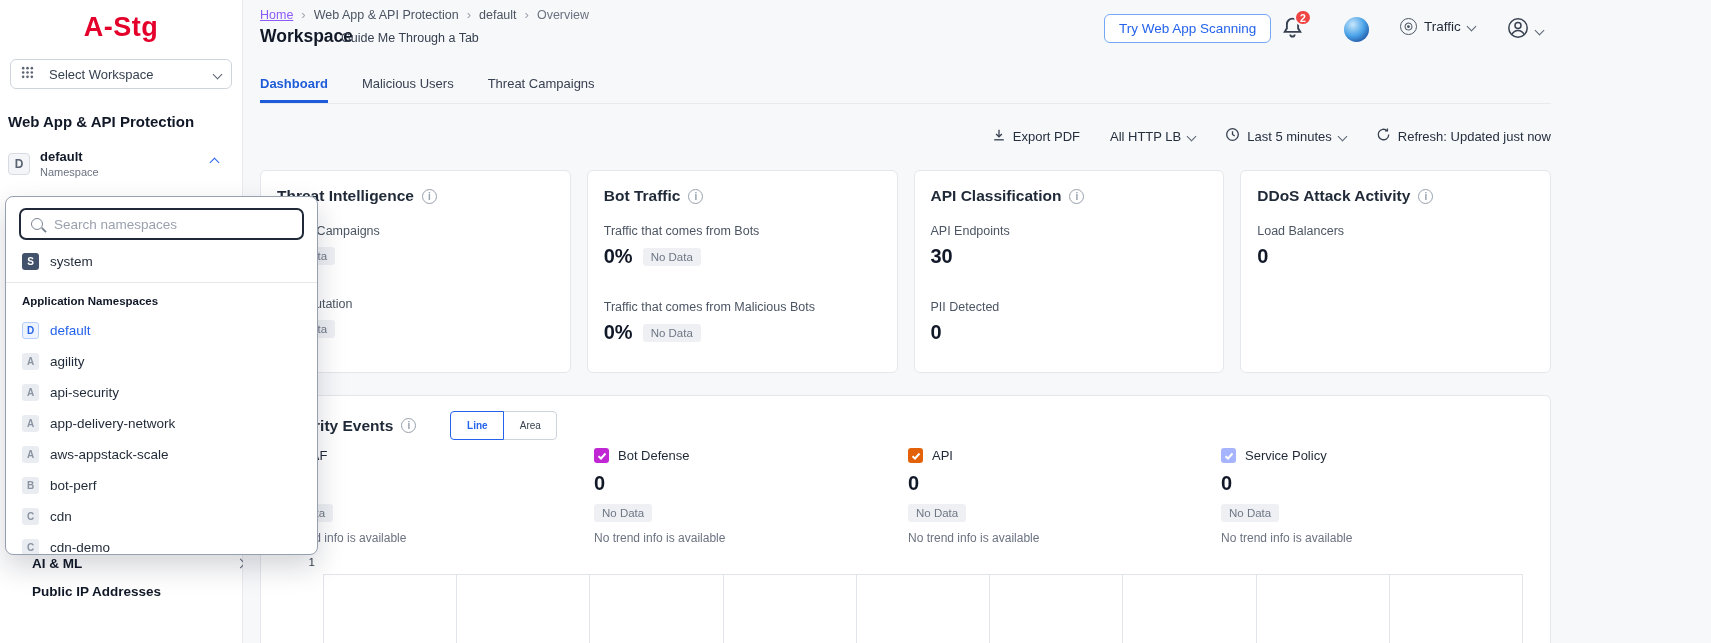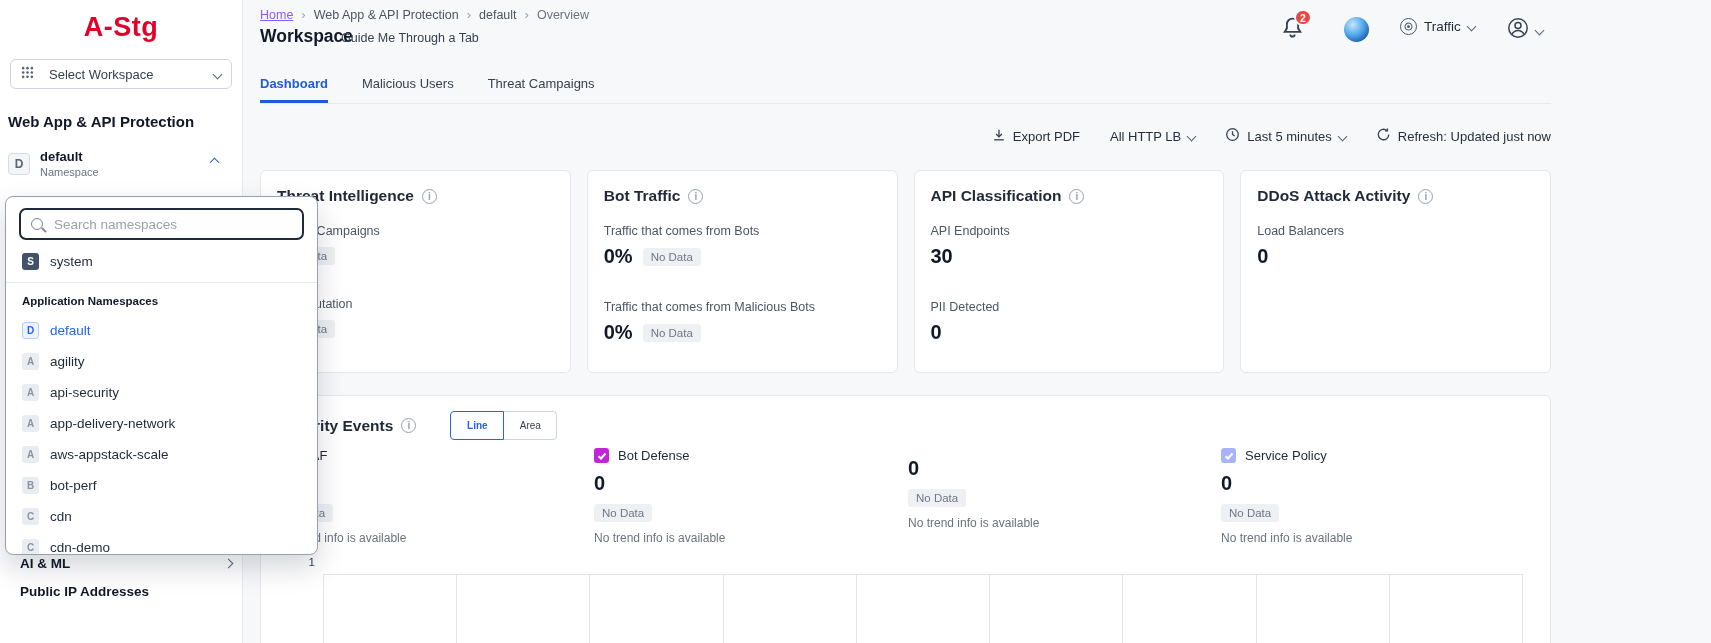--- a/index.html
+++ b/index.html
@@ -10,21 +10,21 @@
   .sidebar{position:absolute;left:0;top:0;width:243px;height:100%;background:#fff;border-right:1px solid #e8eaee;}
   .logo{margin:12px 0 0;text-align:center;font-size:27px;font-weight:800;letter-spacing:.5px;}
   .ws-select{margin:16px 10px 0;height:30px;border:1px solid #cfd4dc;border-radius:6px;display:flex;align-items:center;gap:15px;padding:0 10px;font-size:13px;color:#374151;background:#fff;cursor:pointer;}
   .ws-select .chev{margin-left:auto;}
   .product-title{margin:24px 10px 0 8px;font-size:15px;font-weight:700;color:#111827;}
   .ns-select{margin:20px 8px 0;display:flex;align-items:center;gap:10px;padding-right:14px;cursor:pointer;position:relative;}
   .ns-badge-lg{width:22px;height:22px;border:1px solid #d7dbe2;border-radius:4px;background:#f3f5f8;color:#5b6472;font-size:12px;font-weight:700;display:flex;align-items:center;justify-content:center;}
   .ns-name{font-size:13px;font-weight:700;color:#111827;line-height:14px;}
   .ns-sub{font-size:11px;color:#6b7280;margin-top:2px;}
   .ns-select .chev{position:absolute;right:16px;top:9px;}
-  .side-nav-item{position:absolute;left:4px;width:100%;display:flex;align-items:center;padding:0 14px 0 16px;height:26px;font-size:13.5px;color:#111827;cursor:pointer;}
+  .side-nav-item{position:absolute;left:16px;width:100%;display:flex;align-items:center;padding:0 14px 0 16px;height:26px;font-size:13.5px;color:#111827;cursor:pointer;}
   .side-nav-item .chev{margin-left:auto;}
   .nav-aiml{top:550px;font-weight:600;}
   .nav-pubip{top:578px;font-weight:700;}
 
   
   .ns-panel{position:absolute;left:5px;top:196px;width:313px;height:359px;background:#fff;border:1px solid #97a0af;border-radius:8px;box-shadow:0 12px 28px rgba(15,23,42,.18);z-index:40;overflow:hidden;}
   .search-wrap{margin:11px 13px 6px;height:32px;border:2px solid #1f2937;border-radius:7px;display:flex;align-items:center;gap:9px;padding:0 10px;background:#fff;}
   .search-wrap input{border:none;outline:none;flex:1;font-size:13.5px;font-family:"Liberation Sans",sans-serif;color:#1f2937;background:transparent;}
   .search-wrap input::placeholder{color:#9aa1ad;}
   .ns-item{height:31px;display:flex;align-items:center;gap:11px;padding:0 16px;font-size:13.5px;color:#1f2937;cursor:pointer;}
@@ -156,20 +156,21 @@
     <span class="crumb-link">Web App &amp; API Protection</span>
     <span class="crumb-sep"></span>
     <span class="crumb-link">default</span>
     <span class="crumb-sep"></span>
     <span class="crumb-last">Overview</span>
   </div>
 
   <div class="page-title">Workspace</div>
   <div class="guide-link">Guide Me Through a Tab</div>
 
+  <button class="scan-btn">Try Web App Scanning</button>
 
   <div class="bell-wrap">
     <span>
       <svg width="23" height="23" viewBox="0 0 16 16" fill="none" stroke="#374151" stroke-width="1.3">
           <path d="M8 1.8a3.9 3.9 0 0 0-3.9 3.9v2.9L2.6 11h10.8l-1.5-2.4V5.7A3.9 3.9 0 0 0 8 1.8z"></path>
           <path d="M6.5 12.8a1.5 1.5 0 0 0 3 0"></path>
         </svg>
     </span>
   </div>
   <div class="notif-badge">2</div>
@@ -326,20 +327,28 @@
             </svg>
           </span>
         <span>Bot Defense</span>
       </div>
       <div class="lg-val">0</div>
       <span class="badge mt">No Data</span>
       <div class="lg-note">No trend info is available</div>
     </div>
 
     <div class="lg-col c3">
+      <div class="lg-head">
+        <span class="lg-check" style="background-color: rgb(227, 98, 9);">
+            <svg width="10" height="10" viewBox="0 0 10 10" fill="none" stroke="#fff" stroke-width="2">
+              <path d="M1.5 5.2 4 7.5 8.5 2.5"></path>
+            </svg>
+          </span>
+        <span>API</span>
+      </div>
       <div class="lg-val">0</div>
       <span class="badge mt">No Data</span>
       <div class="lg-note">No trend info is available</div>
     </div>
 
     <div class="lg-col c4">
       <div class="lg-head">
         <span class="lg-check" style="background-color: rgb(165, 180, 252);">
             <svg width="10" height="10" viewBox="0 0 10 10" fill="none" stroke="#fff" stroke-width="2">
               <path d="M1.5 5.2 4 7.5 8.5 2.5"></path>

